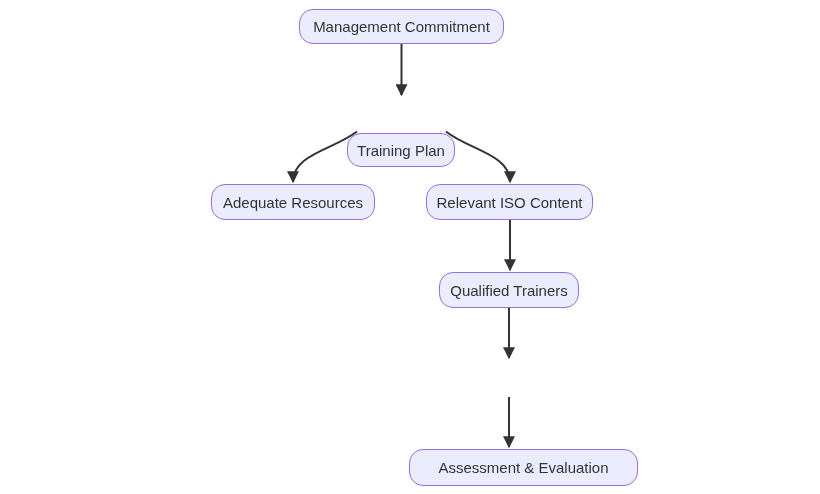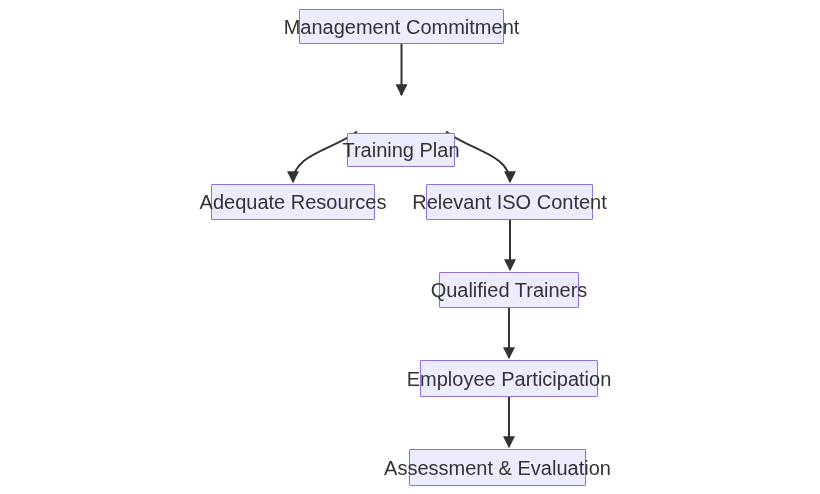--- a/index.html
+++ b/index.html
@@ -24,40 +24,40 @@
     pointer-events: none;
   }
   .node {
     position: absolute;
     box-sizing: border-box;
     display: flex;
     align-items: center;
     justify-content: center;
     background: var(--node-fill, #ECECFF);
     border: 1.3px solid var(--node-border, #9370DB);
-    border-radius: 1px;
+    border-radius: 14px;
     color: var(--text, #333333);
-    font-size: 20px;
+    font-size: 15px;
     line-height: 1;
     white-space: nowrap;
     text-align: center;
   }
   .edge {
     stroke: var(--edge, #333333);
     stroke-width: 2px;
     fill: none;
   }
   
   #n-management-commitment { left: 299px; top: 9px;  width: 205px; height: 35px; }
   #n-training-plan        { left: 347px; top: 97px;  width: 108px; height: 34px; margin-top: 36px; }
   #n-adequate-resources   { left: 211px; top: 184px; width: 164px; height: 36px; }
   #n-relevant-iso-content { left: 426px; top: 184px; width: 167px; height: 36px; }
   #n-qualified-trainers   { left: 439px; top: 272px; width: 140px; height: 36px; }
   #n-employee-participation { left: 420px; top: 360px; width: 178px; height: 37px; }
-  #n-assessment-evaluation  { left: 409px; top: 449px; width: 177px; height: 37px; align-items: center; }
+  #n-assessment-evaluation  { left: 409px; top: 449px; width: 229px; height: 37px; align-items: center; }
 </style>
 </head>
 <body>
 
 <div id="canvas" style="--node-fill: #ECECFF; --node-border: #9370DB; --edge: #333333; --text: #333333; --bg: #FFFFFF;">
 
   <svg id="edges" viewBox="0 0 820 494" xmlns="http://www.w3.org/2000/svg">
     <defs>
       <marker id="arrowhead" viewBox="0 0 10 10" refX="9" refY="5" markerWidth="6" markerHeight="6" orient="auto-start-reverse">
         <path d="M 0 0 L 10 5 L 0 10 z" fill="#333333"></path>
@@ -84,21 +84,18 @@
   </div>
 
   <div class="node" id="n-adequate-resources">
     <span>Adequate Resources</span>
   </div>
 
   <div class="node" id="n-qualified-trainers">
     <span>Qualified Trainers</span>
   </div>
 
-  <div class="node" id="n-employee-participation">
-    <span>Employee Participation</span>
-  </div>
 
   <div class="node" id="n-assessment-evaluation">
     <span>Assessment &amp; Evaluation</span>
   </div>
 
 </div>
 
 </body></html>

